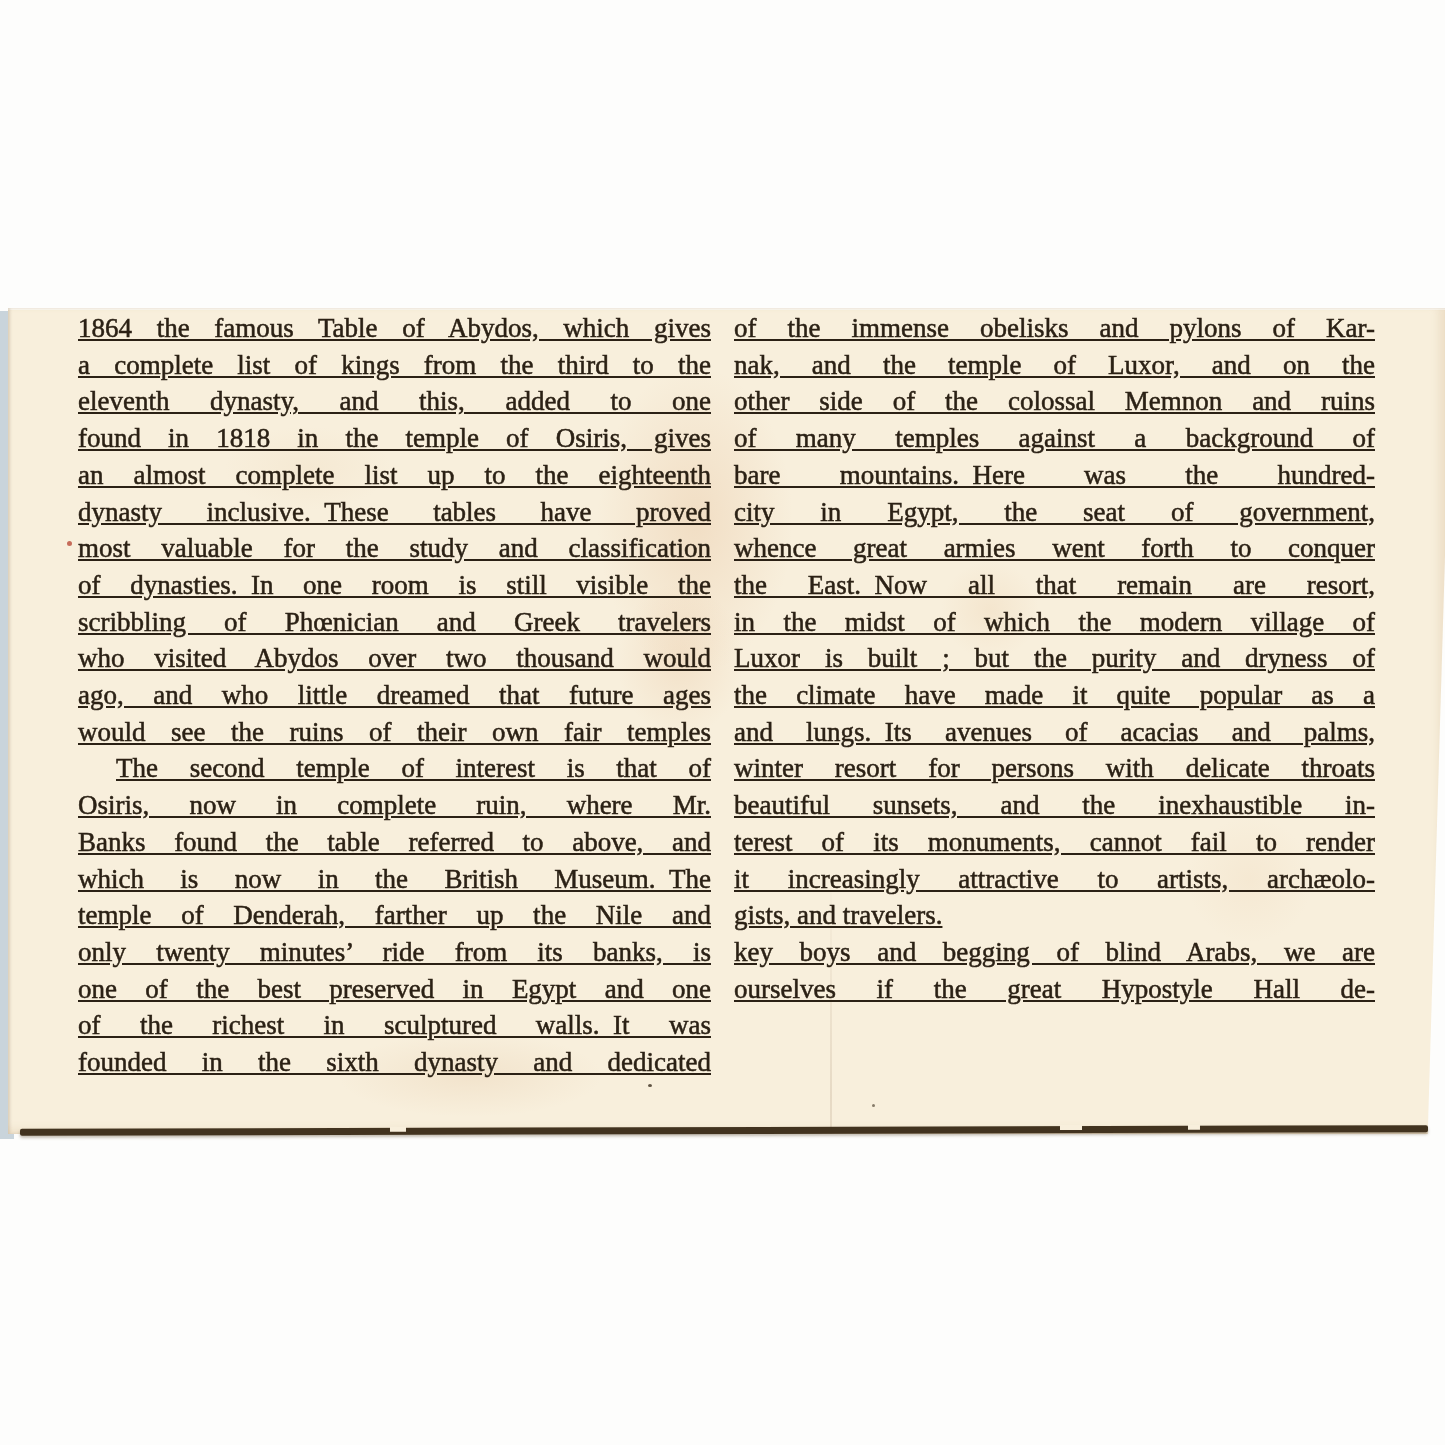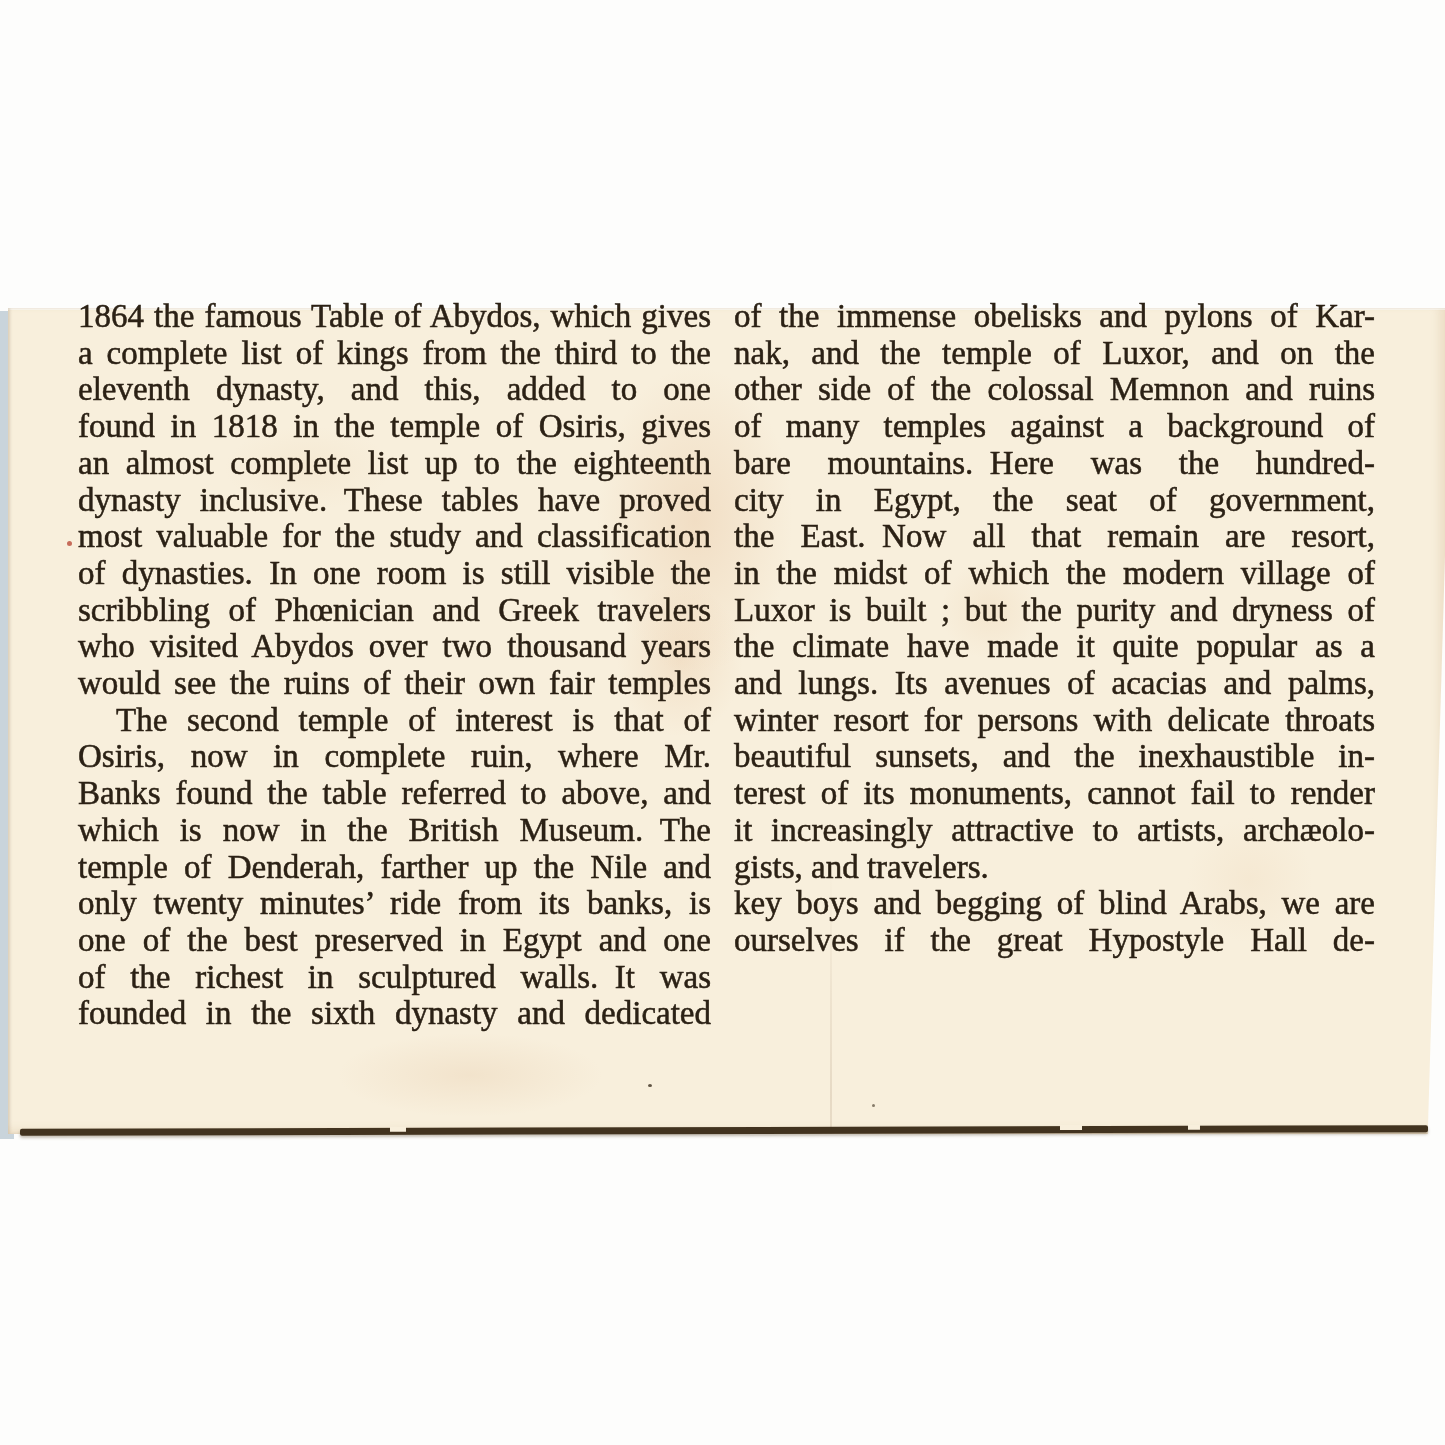--- a/index.html
+++ b/index.html
@@ -52,23 +52,23 @@
     background:var(--edge-shadow);
     transform:rotate(-0.15deg);
     border-radius:2px;
     box-shadow:0 2px 3px rgba(120,105,80,.45);
   }
   .edge-bar .notch{position:absolute;top:-1px;height:5px;background:var(--paper);}
   .notch.n1{left:370px;width:16px;}
   .notch.n2{left:1040px;width:22px;}
   .notch.n3{left:1168px;width:12px;}
   .col{
-    position:absolute;top:298px;
+    position:absolute;top:310px;
     color:var(--ink);
-    font-size:33px;line-height:36.7px;
+    font-size:27px;line-height:36.7px;text-decoration:underline;
     -webkit-text-stroke:.5px var(--ink);
   }
   .col.left{left:78px;width:633px;}
   .col.right{left:734px;width:641px;}
   .line{text-align:justify;text-align-last:justify;white-space:normal;}
   .line.indent{text-indent:38px;}
   .line.para-end{text-align-last:left;}
 </style>
 </head>
 <body>
@@ -86,39 +86,41 @@
 <div class="col left">
     <div class="line">1864 the famous Table of Abydos, which gives</div>
     <div class="line">a complete list of kings from the third to the</div>
     <div class="line">eleventh dynasty, and this, added to one</div>
     <div class="line">found in 1818 in the temple of Osiris, gives</div>
     <div class="line">an almost complete list up to the eighteenth</div>
     <div class="line">dynasty inclusive. These tables have proved</div>
     <div class="line">most valuable for the study and classification</div>
     <div class="line">of dynasties. In one room is still visible the</div>
     <div class="line">scribbling of Phœnician and Greek travelers</div>
-    <div class="line">who visited Abydos over two thousand years</div>
+    <div class="line">who visited Abydos over two thousand would</div>
+    <div class="line">ago, and who little dreamed that future ages</div>
     <div class="line">would see the ruins of their own fair temples</div>
     <div class="line indent">The second temple of interest is that of</div>
     <div class="line">Osiris, now in complete ruin, where Mr.</div>
     <div class="line">Banks found the table referred to above, and</div>
     <div class="line">which is now in the British Museum. The</div>
     <div class="line">temple of Denderah, farther up the Nile and</div>
     <div class="line">only twenty minutes’ ride from its banks, is</div>
     <div class="line">one of the best preserved in Egypt and one</div>
     <div class="line">of the richest in sculptured walls. It was</div>
     <div class="line">founded in the sixth dynasty and dedicated</div>
   </div>
 <div class="col right">
     <div class="line">of the immense obelisks and pylons of Kar-</div>
     <div class="line">nak, and the temple of Luxor, and on the</div>
     <div class="line">other side of the colossal Memnon and ruins</div>
     <div class="line">of many temples against a background of</div>
     <div class="line">bare mountains. Here was the hundred-</div>
     <div class="line">city in Egypt, the seat of government,</div>
+    <div class="line">whence great armies went forth to conquer</div>
     <div class="line">the East. Now all that remain are resort,</div>
     <div class="line">in the midst of which the modern village of</div>
     <div class="line">Luxor is built ; but the purity and dryness of</div>
     <div class="line">the climate have made it quite popular as a</div>
     <div class="line">and lungs. Its avenues of acacias and palms,</div>
     <div class="line">winter resort for persons with delicate throats</div>
     <div class="line">beautiful sunsets, and the inexhaustible in-</div>
     <div class="line">terest of its monuments, cannot fail to render</div>
     <div class="line">it increasingly attractive to artists, archæolo-</div>
     <div class="line para-end">gists, and travelers.</div>

